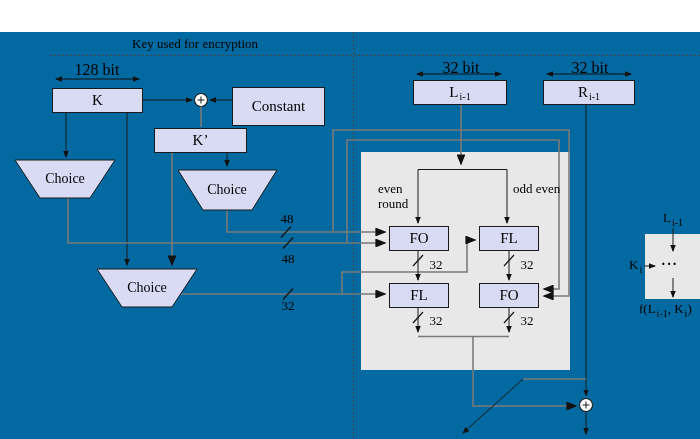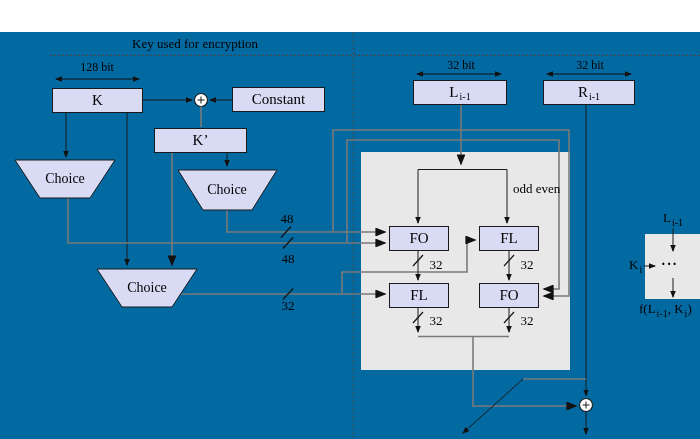--- a/index.html
+++ b/index.html
@@ -9,21 +9,21 @@
   }
   .panel{position:absolute;background:#e8e8e8;z-index:0;}
   svg.wires{position:absolute;left:0;top:0;z-index:1;}
   .node{
     position:absolute;background:#d9daf3;border:1px solid #1a1a1a;box-sizing:border-box;
     display:flex;align-items:center;justify-content:center;font-size:15px;z-index:2;
     line-height:1;
   }
   .lbl{position:absolute;white-space:nowrap;z-index:2;line-height:1.15;}
   .heading{font-size:13px;transform:translateX(-50%);}
-  .bit{font-size:12px;transform:translateX(-50%);}
+  .bit{font-size:16px;transform:translateX(-50%);}
   .bus{font-size:13px;transform:translateX(-50%);}
   .roundlbl{font-size:13px;white-space:normal;}
   .choice{font-size:14px;transform:translate(-50%,-50%);}
   .sub{font-size:10px;position:relative;top:4px;margin-left:1px;}
   .mini{font-size:13px;}
   .dots{font-weight:bold;font-size:14px;letter-spacing:1px;}
   .k{stroke:#1a1a1a;stroke-width:1;fill:none;}
   .g{stroke:#7a7a7a;stroke-width:1.6;fill:none;}
   .dash{stroke:#444;stroke-width:1;stroke-dasharray:2,2;fill:none;}
   .tick{stroke:#111;stroke-width:1.2;}
@@ -122,21 +122,21 @@
 
   <div class="lbl heading" style="left:195px;top:5px;">Key used for encryption</div>
 
   <div class="lbl bit" style="left:97px;top:29px;">128 bit</div>
   <div class="lbl bit" style="left:461px;top:27px;">32 bit</div>
   <div class="lbl bit" style="left:590px;top:27px;">32 bit</div>
 
   <div class="node" style="left:52px;top:56px;width:91px;height:25px;">
     <span>K</span>
   </div>
-  <div class="node" style="left:232px;top:55px;width:93px;height:25px;">
+  <div class="node" style="left:232px;top:55px;width:93px;height:39px;">
     <span>Constant</span>
   </div>
   <div class="node" style="left:154px;top:96px;width:93px;height:25px;">
     <span>K’</span>
   </div>
   <div class="lbl choice" style="left:65px;top:147px;">Choice</div>
   <div class="lbl choice" style="left:227px;top:158px;">Choice</div>
   <div class="lbl choice" style="left:147px;top:256px;">Choice</div>
 
   <div class="lbl bus" style="left:287px;top:180px;">48</div>
@@ -149,20 +149,21 @@
 
   <div class="node" style="left:413px;top:48px;width:94px;height:25px;">
     <span>L</span>
       <span class="sub">i-1</span>
   </div>
   <div class="node" style="left:543px;top:48px;width:92px;height:25px;">
     <span>R</span>
       <span class="sub">i-1</span>
   </div>
 
+  <div class="lbl roundlbl" style="left:378px;top:150px;width:44px;">even round</div>
   <div class="lbl roundlbl" style="left:513px;top:150px;width:48px;">odd even</div>
 
   <div class="node" style="left:389px;top:194px;width:60px;height:25px;">
     <span>FO</span>
   </div>
   <div class="node" style="left:479px;top:194px;width:60px;height:25px;">
     <span>FL</span>
   </div>
   <div class="node" style="left:389px;top:251px;width:60px;height:25px;">
     <span>FL</span>

